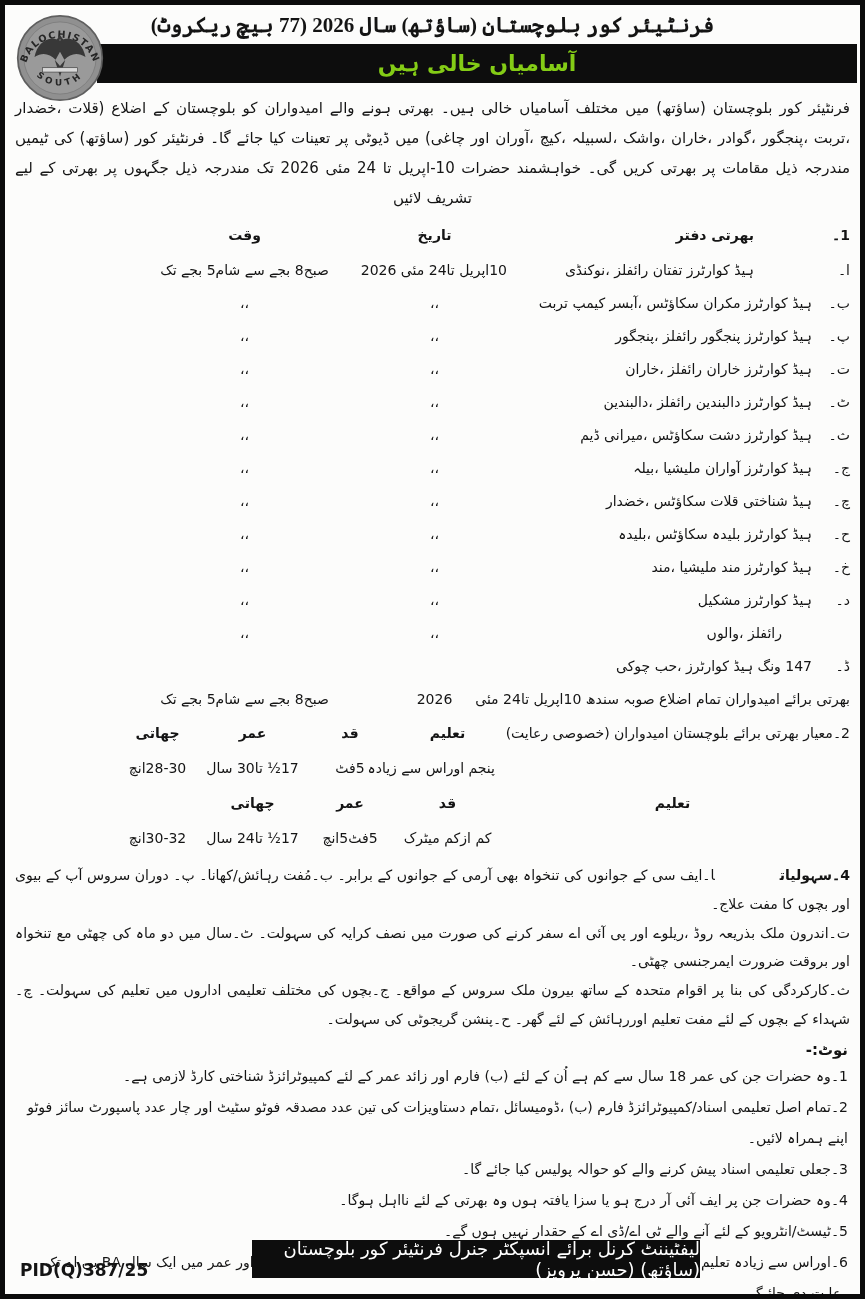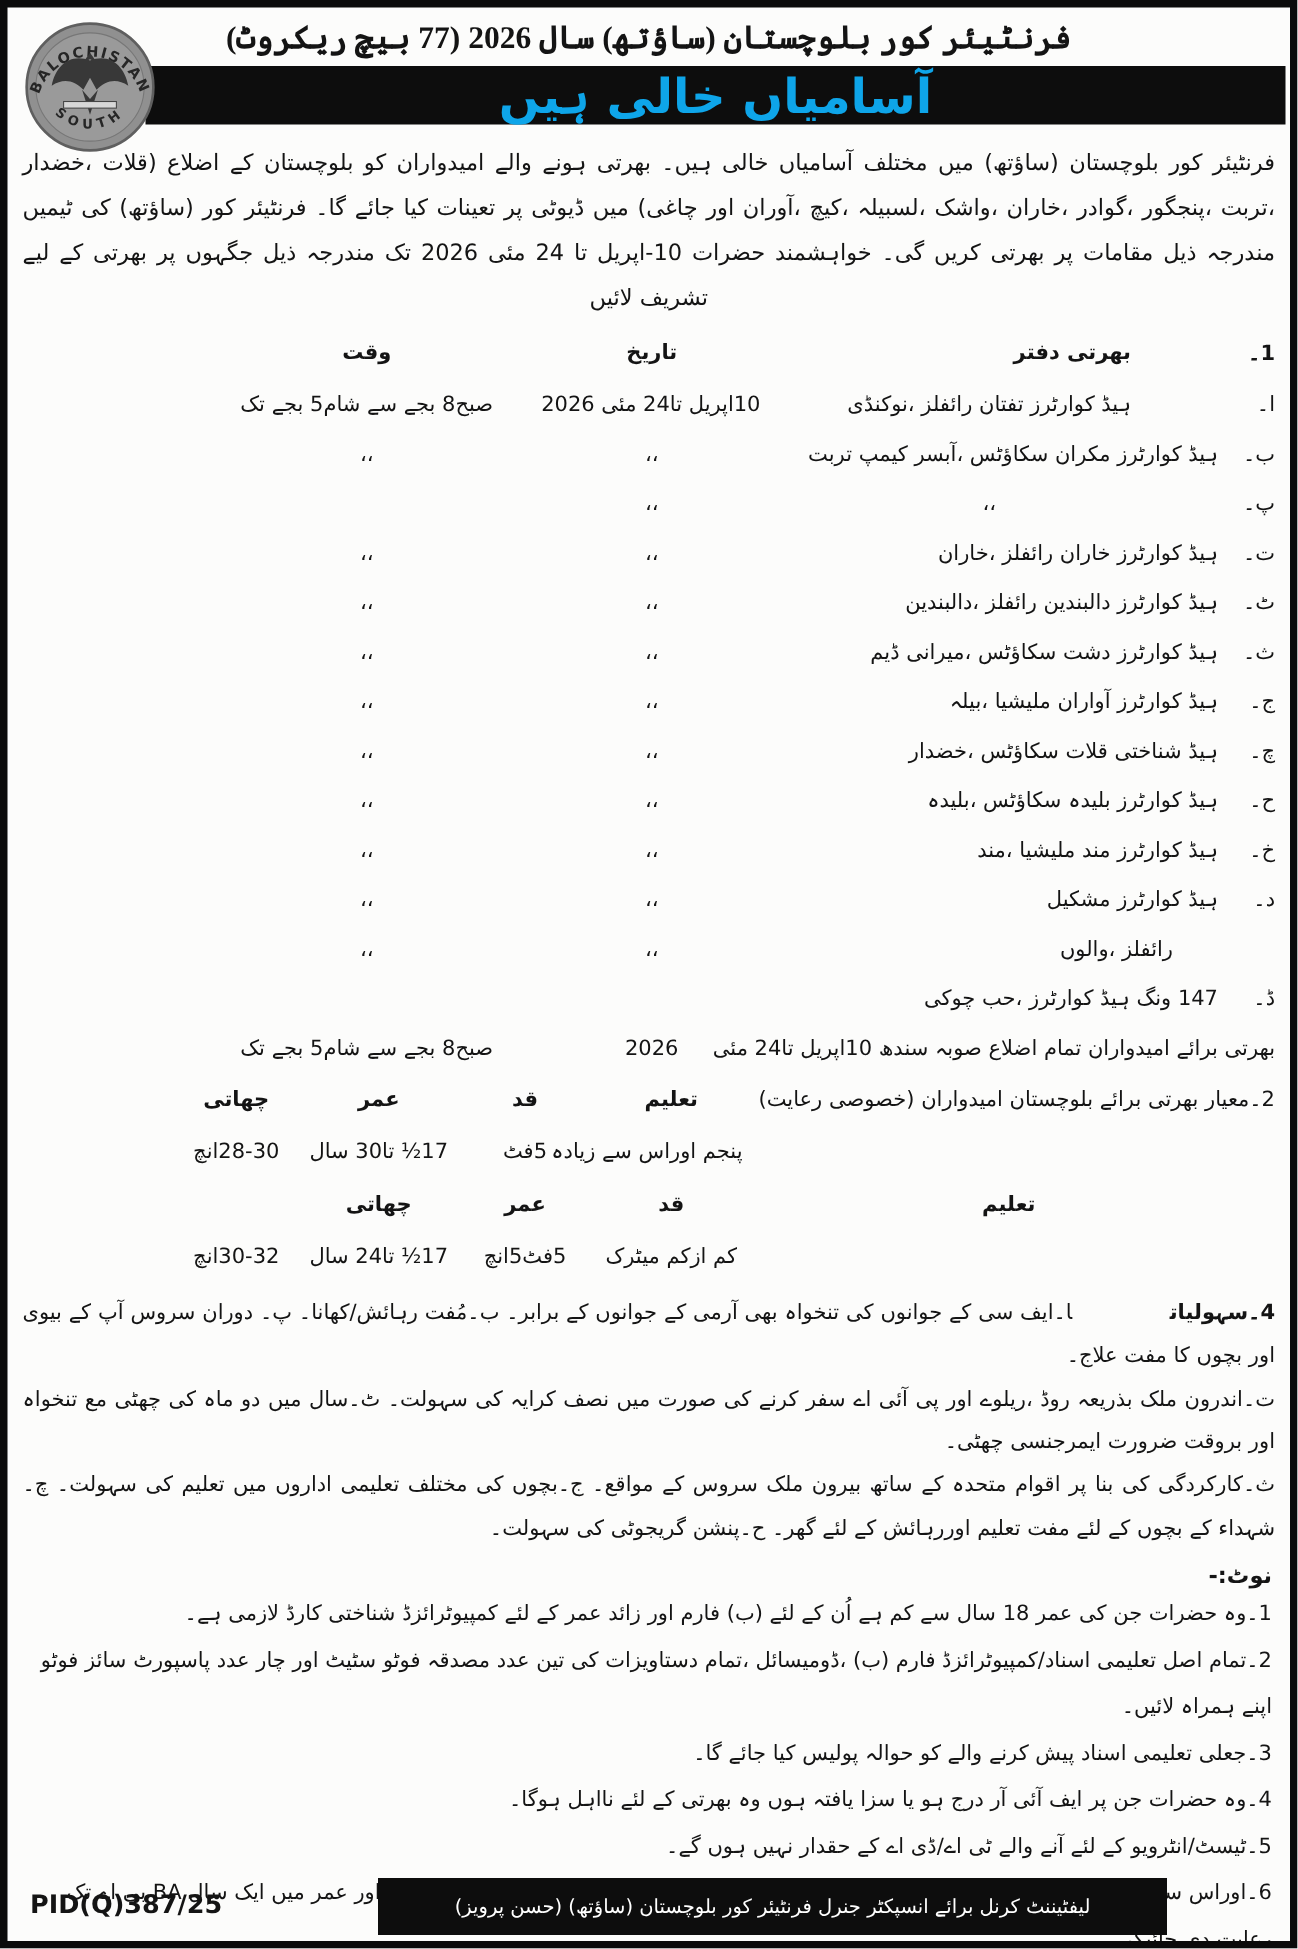--- a/index.html
+++ b/index.html
@@ -8,23 +8,23 @@
     margin:0 auto;background:#fcfcfb;border:5px solid #0b0b0b;overflow:hidden;
     font-family:"DejaVu Sans","Liberation Sans",sans-serif;color:#141414;
   }
   
   .logo{position:absolute;top:9px;left:11px;width:88px;height:88px;}
   .page-title{
     direction:rtl;text-align:center;font-size:21px;font-weight:bold;
     padding:7px 40px 0 40px;line-height:1.3;font-family:Liberation Serif, serif;
   }
   .vacancy-banner{
-    margin:5px 3px 0 92px;height:39px;background:#0d0d0d;color:#0ea5e9;
+    margin:5px 3px 0 92px;height:39px;background:#0d0d0d;color:#84cc16;
     display:flex;align-items:center;justify-content:center;
-    direction:rtl;font-size:32px;font-weight:bold;letter-spacing:1px;
+    direction:rtl;font-size:22px;font-weight:bold;letter-spacing:1px;
   }
   
   .intro{
     direction:rtl;text-align:justify;text-align-last:center;
     font-size:15px;line-height:2.0;padding:10px 10px 2px 10px;
   }
   
   .rtable{direction:rtl;padding:2px 10px 0 10px;font-size:14px;}
   .trow{display:grid;grid-template-columns:38px 305px 145px 235px 1fr;align-items:center;min-height:33px;}
   .trow .c-serial{text-align:right;}
@@ -44,23 +44,23 @@
   .facilities .fline{text-align:justify;}
   .facilities .fhead{font-weight:bold;margin-left:65px;}
   
   .notes-heading{direction:rtl;font-size:15px;font-weight:bold;padding:8px 12px 0 0;}
   .notes{direction:rtl;padding:2px 12px 0 10px;font-size:14px;}
   .note-item{line-height:31px;text-align:right;}
   .note-serial{font-weight:normal;}
   
   .pid{position:absolute;left:15px;bottom:14px;font-size:17px;font-weight:bold;direction:ltr;}
   .sign-banner{
-    position:absolute;left:247px;bottom:4px;width:526px;height:38px;background:#0d0d0d;
+    position:absolute;left:247px;bottom:16px;width:448px;height:38px;background:#0d0d0d;
     color:#fff;display:flex;align-items:center;justify-content:center;
-    direction:rtl;font-size:13px;
+    direction:rtl;font-size:18px;
   }
 </style>
 </head>
 <body>
 
 <div class="page">
 
   <svg class="logo" viewBox="0 0 100 100">
     <circle cx="50" cy="50" r="48" fill="#909090" stroke="#5f5f5f" stroke-width="2"></circle>
     <circle cx="50" cy="50" r="41" fill="#9a9a9a" stroke="#777" stroke-width="0.8"></circle>
@@ -108,20 +108,21 @@
   <div class="trow">
     <div class="c-serial">ب۔</div>
     <div class="c-office">ہیڈ کوارٹرز مکران سکاؤٹس ،آبسر کیمپ تربت</div>
     <div class="c-date">،،</div>
     <div class="c-time">،،</div>
     <div></div>
   </div>
 
   <div class="trow">
     <div class="c-serial">پ۔</div>
+    <div class="c-office">ہیڈ کوارٹرز پنجگور رائفلز ،پنجگور</div>
     <div class="c-date">،،</div>
     <div class="c-time">،،</div>
     <div></div>
   </div>
 
   <div class="trow">
     <div class="c-serial">ت۔</div>
     <div class="c-office">ہیڈ کوارٹرز خاران رائفلز ،خاران</div>
     <div class="c-date">،،</div>
     <div class="c-time">،،</div>

